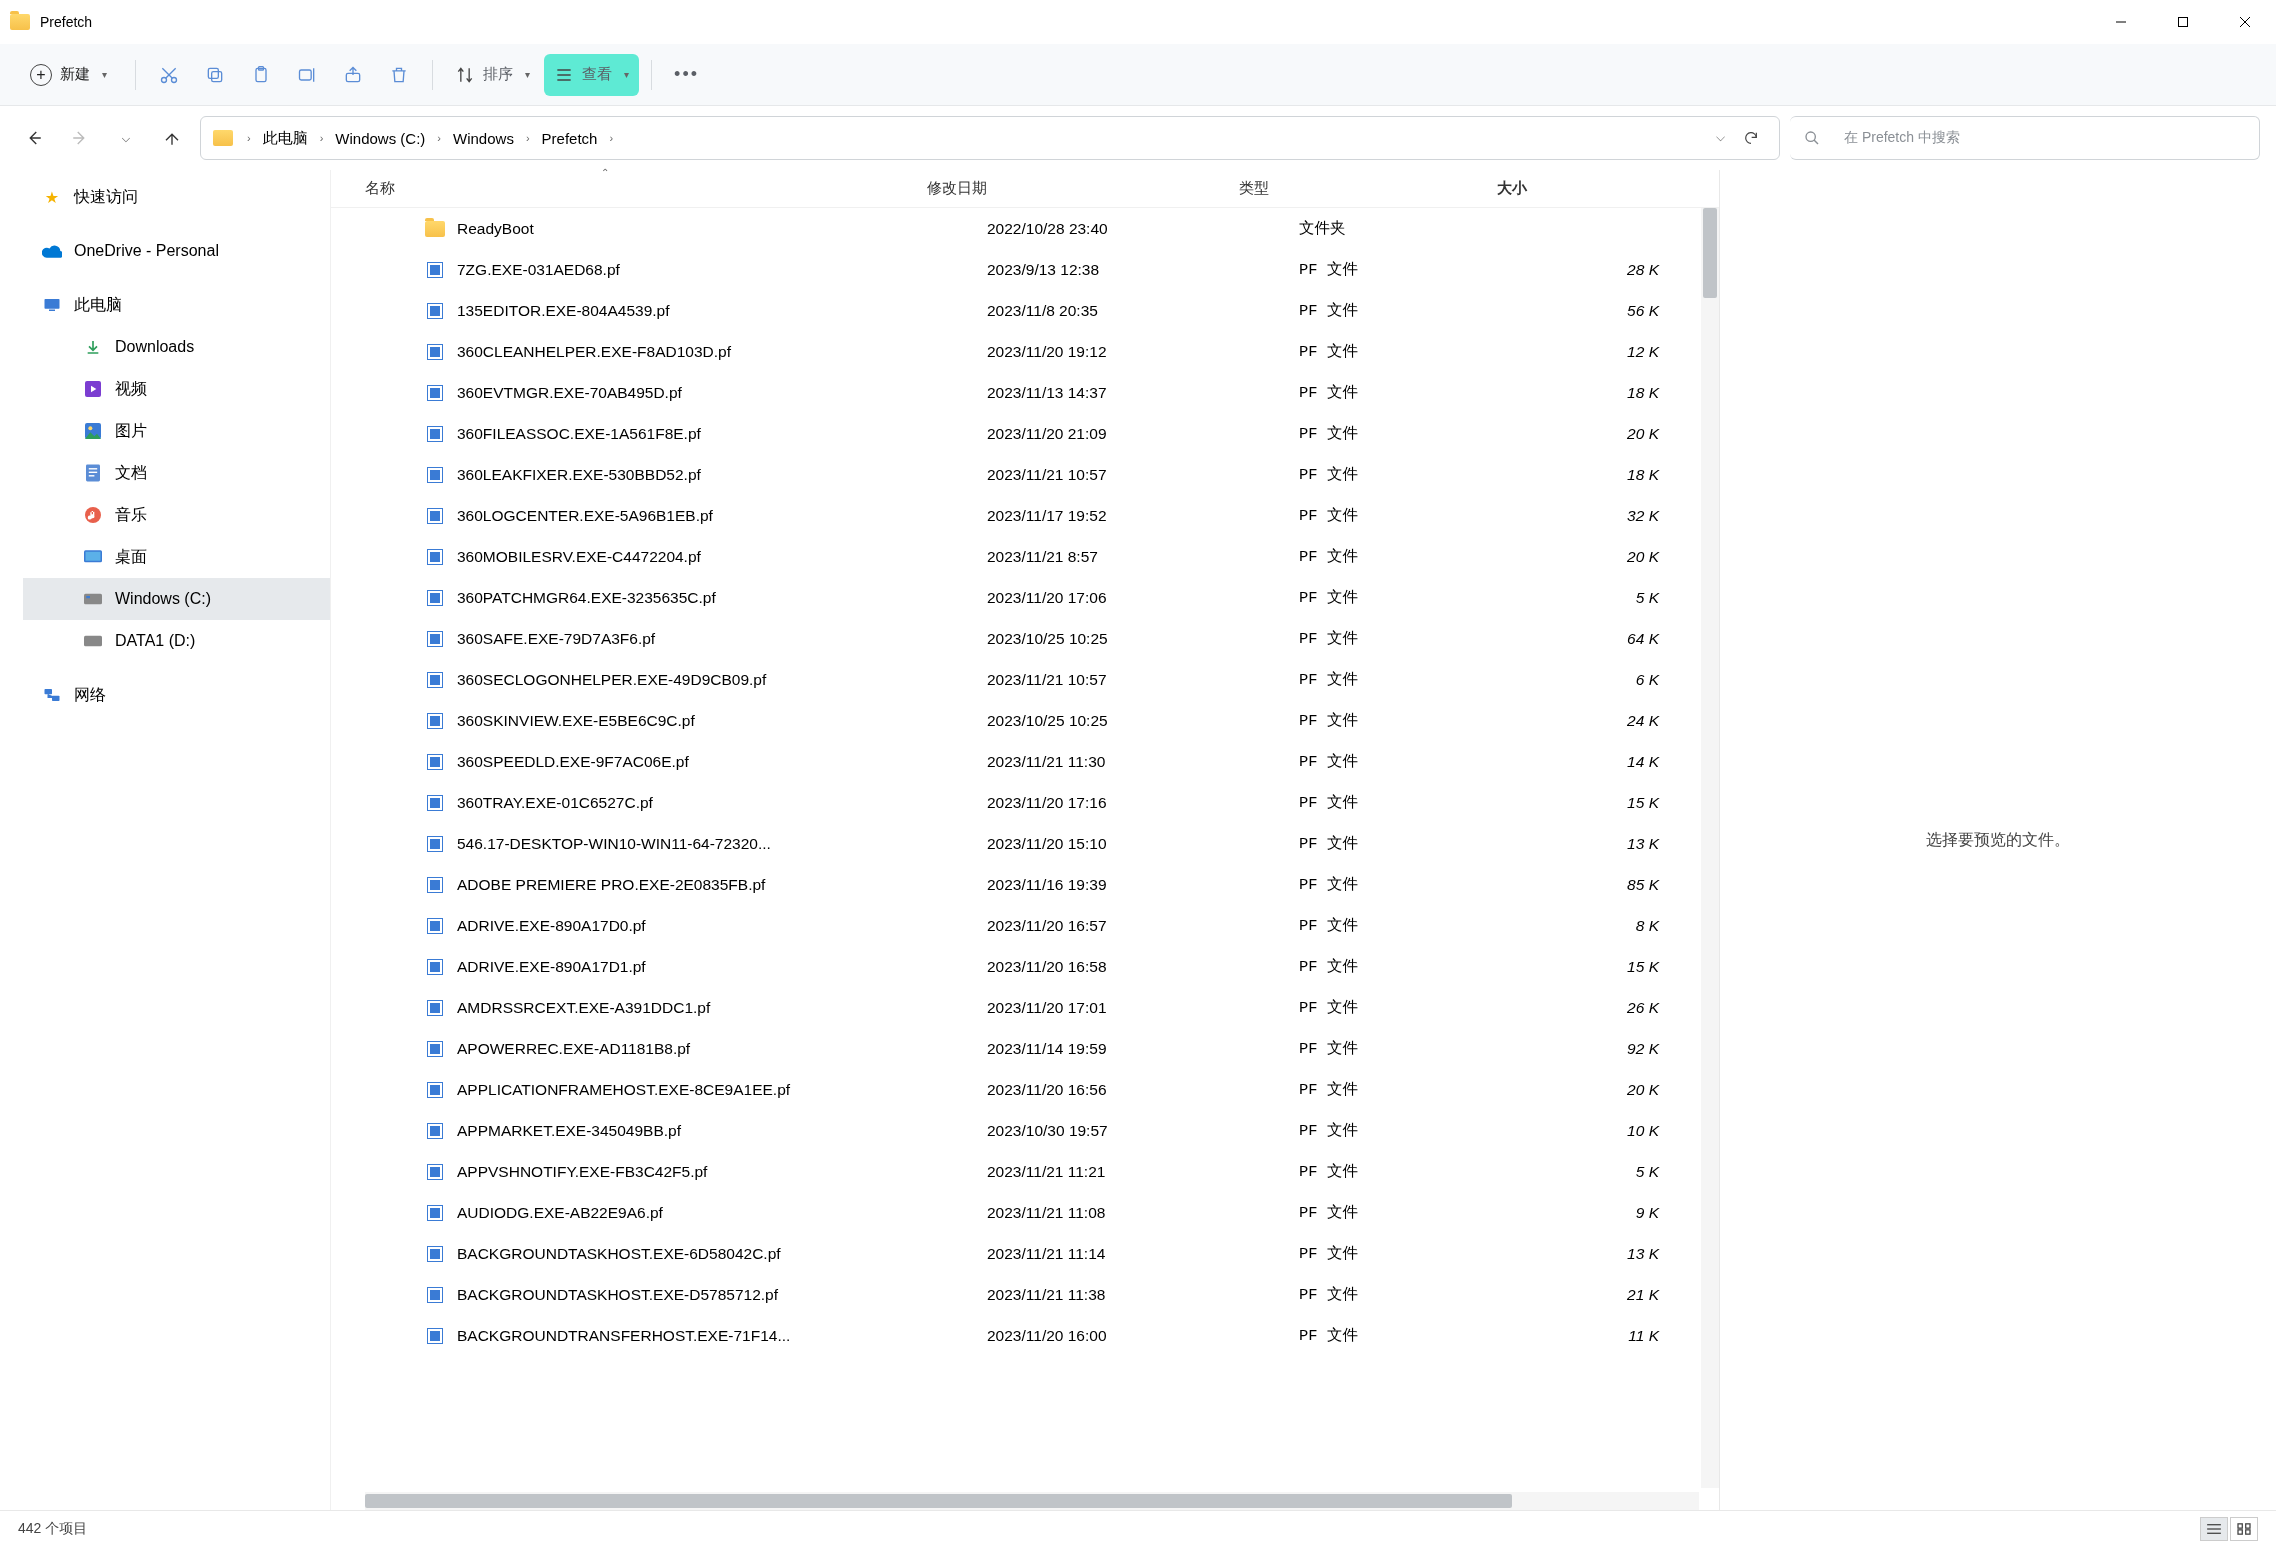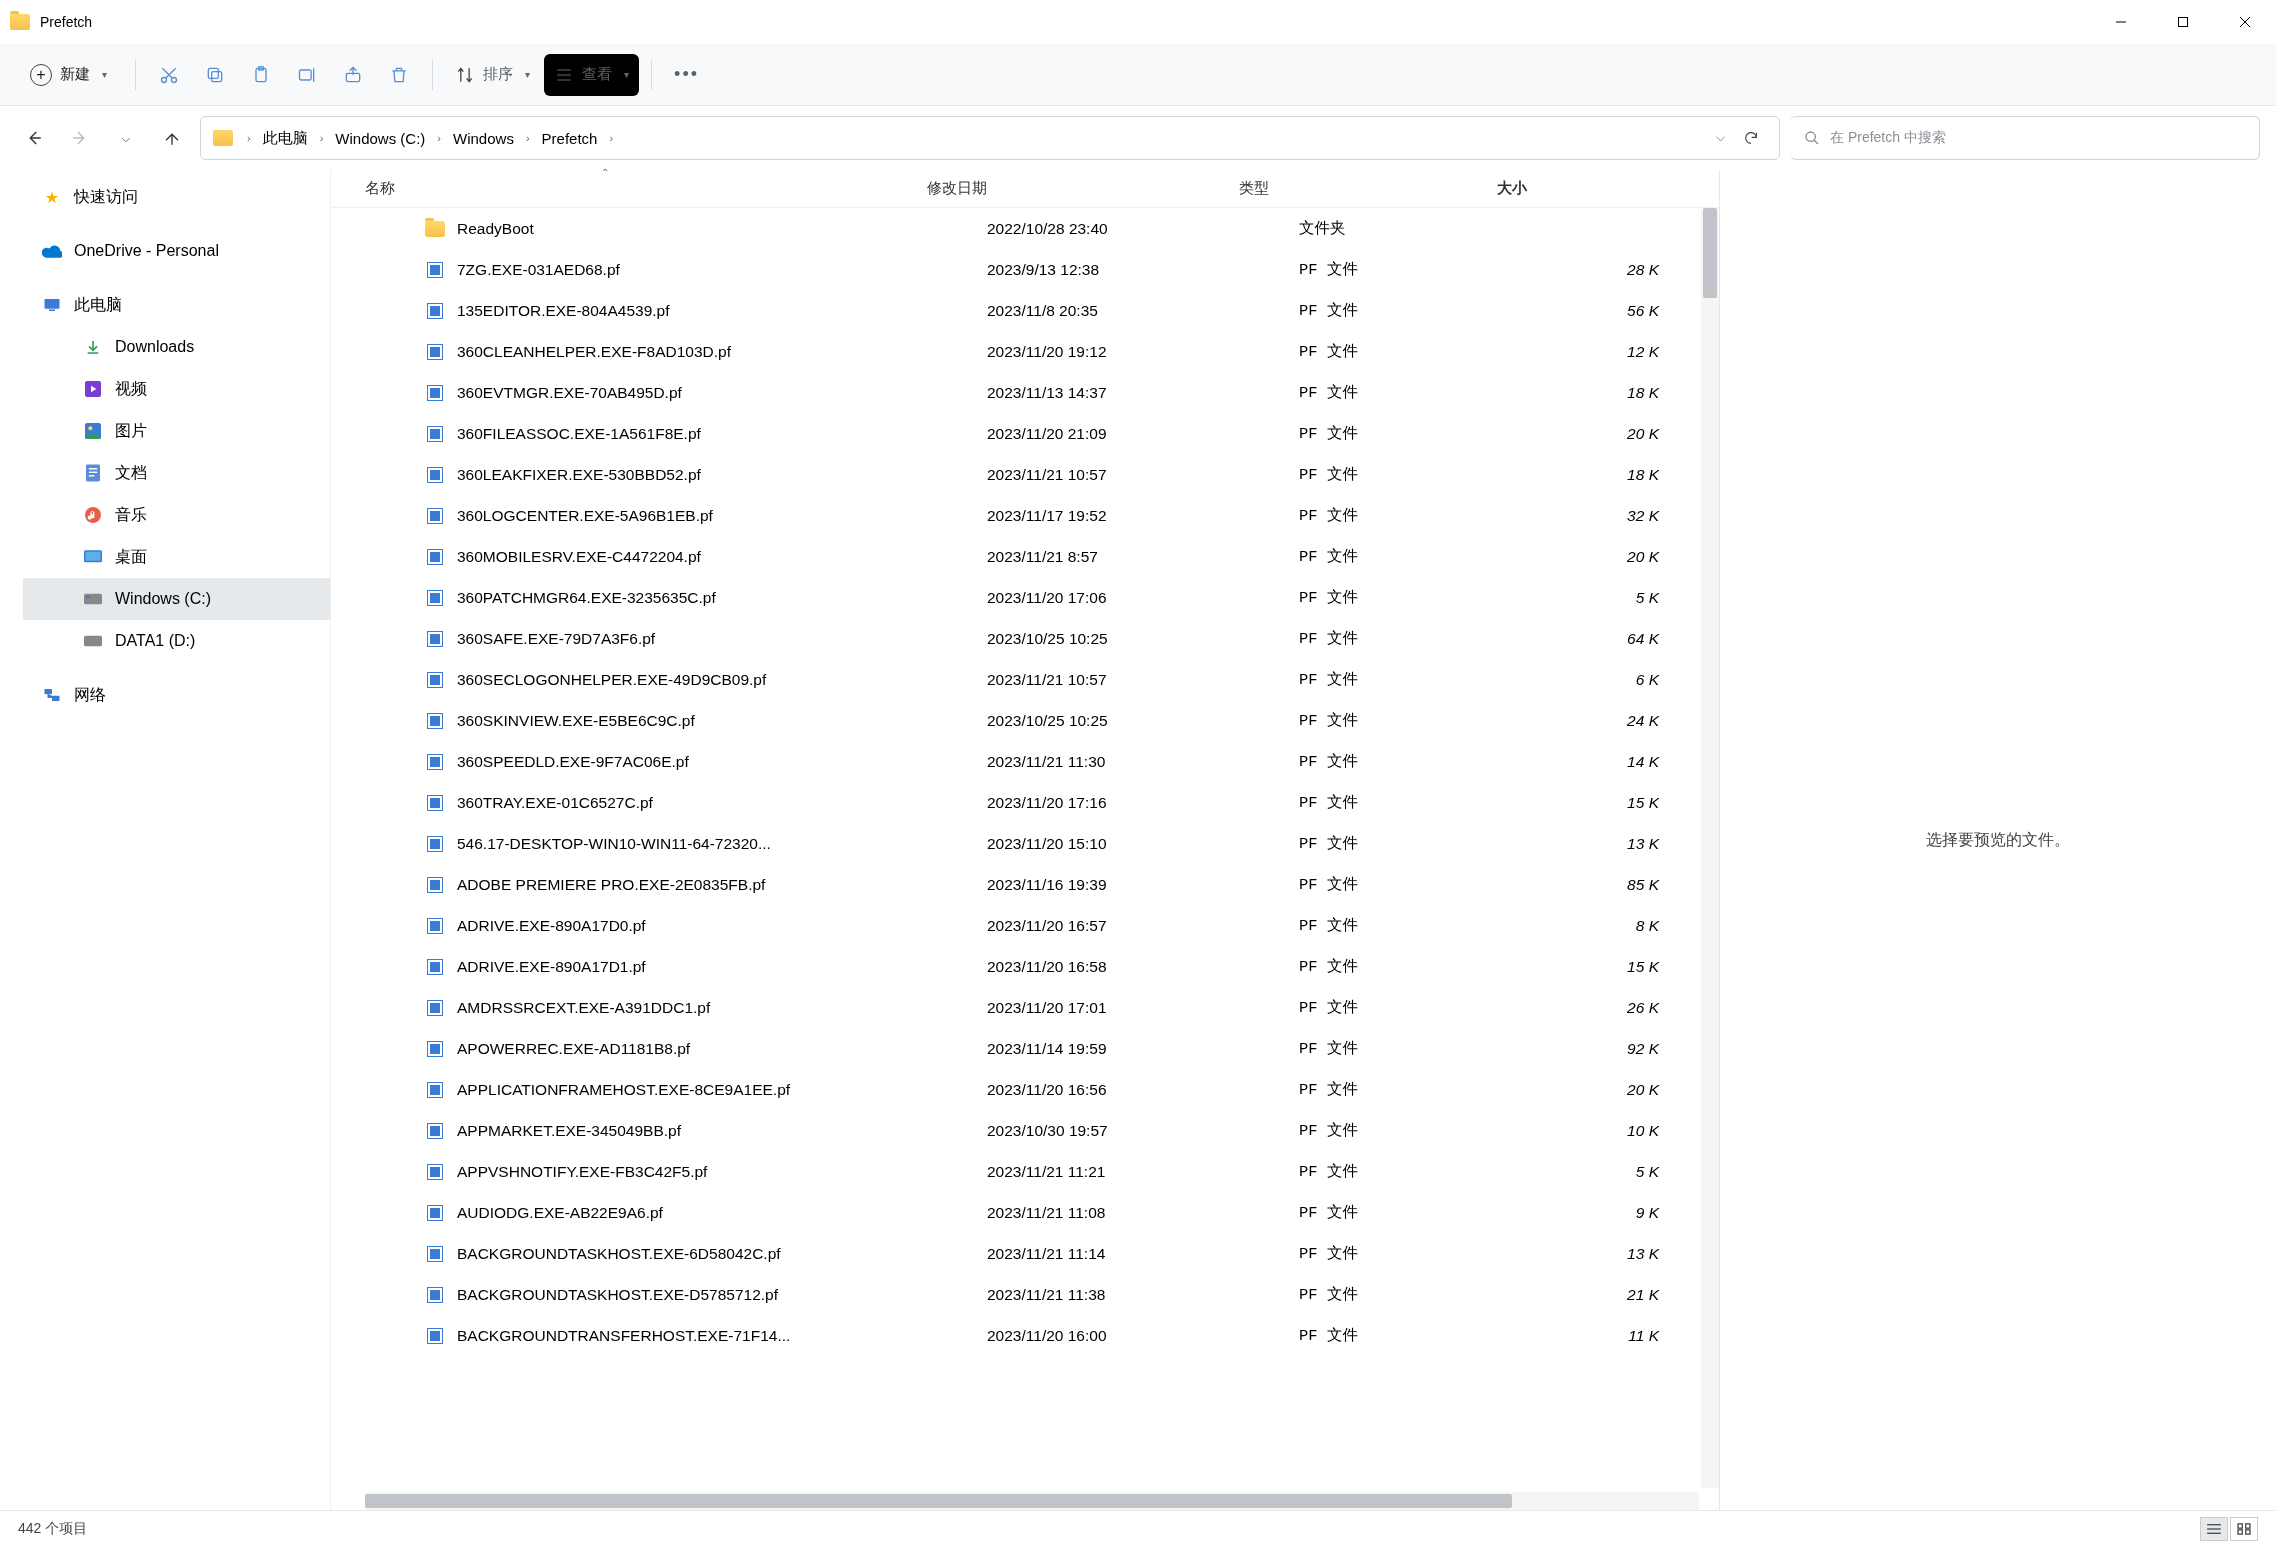--- a/index.html
+++ b/index.html
@@ -13,32 +13,32 @@
 .win-btn { width: 62px; height: 44px; display: flex; align-items: center; justify-content: center; }
 .win-btn svg { width: 12px; height: 12px; }
 
 .toolbar { height: 62px; display: flex; align-items: center; padding: 0 18px; gap: 4px; background: #f7f9fb; border-bottom: 1px solid #e6e8ea; }
 .tb-btn { height: 42px; min-width: 42px; display: flex; align-items: center; justify-content: center; border-radius: 6px; color: #5b5f66; padding: 0 10px; gap: 8px; position: relative; }
 .tb-btn.new { padding: 0 16px 0 12px; color: #222; }
 .tb-btn.new .plus-circle { width: 22px; height: 22px; border: 1.5px solid #444; border-radius: 50%; display: flex; align-items: center; justify-content: center; font-size: 16px; line-height: 1; }
 .tb-btn .chev { font-size: 10px; color: #666; margin-left: 4px; }
 .tb-btn svg.tb-ico { width: 20px; height: 20px; }
 .sep { width: 1px; height: 30px; background: #d8dce0; margin: 0 8px; }
-.tb-btn.view.active { background: #000000; }
+.tb-btn.view.active { background: #5eead4; }
 .tb-label { font-size: 15px; }
 
 .nav-row { height: 64px; display: flex; align-items: center; padding: 0 16px; gap: 10px; }
 .nav-btn { width: 36px; height: 36px; display: flex; align-items: center; justify-content: center; color: #555; border-radius: 6px; }
 .nav-btn.disabled { color: #bbb; }
 .addr-bar { flex: 1; height: 44px; border: 1px solid #d0d4d8; border-radius: 6px; display: flex; align-items: center; padding: 0 6px 0 12px; gap: 4px; background: #fff; }
 .addr-bar .folder-icon { width: 20px; height: 16px; background: linear-gradient(#ffd86b,#f7c14a); border-radius: 2px; margin-right: 6px; position: relative; }
 .crumb { padding: 4px 4px; font-size: 15px; }
 .chev-r { font-size: 11px; color: #666; padding: 0 4px; }
 .addr-end { margin-left: auto; display: flex; gap: 18px; padding-right: 14px; }
-.search-box { width: 470px; height: 44px; border: 1px solid #d0d4d8; border-left: none; border-radius: 6px; display: flex; align-items: center; padding: 0 14px; gap: 10px; color: #8a8f95; }
+.search-box { width: 470px; height: 44px; border: 1px solid #d0d4d8; border-left: none; border-radius: 6px; display: flex; align-items: center; padding: 0 14px; gap: 24px; color: #8a8f95; }
 .search-box svg { width: 16px; height: 16px; }
 
 .main { display: flex; height: calc(100% - 44px - 62px - 64px - 36px); }
 .sidebar { width: 330px; padding: 6px 0; overflow: hidden; }
 .side-item { height: 42px; display: flex; align-items: center; padding-left: 42px; gap: 12px; font-size: 16px; }
 .side-item.indent { padding-left: 60px; margin-left: 23px; }
 .side-item.selected { background: #e6e9ec; }
 .side-ico { width: 20px; height: 20px; display: flex; align-items: center; justify-content: center; }
 .side-sep { height: 12px; }
 

